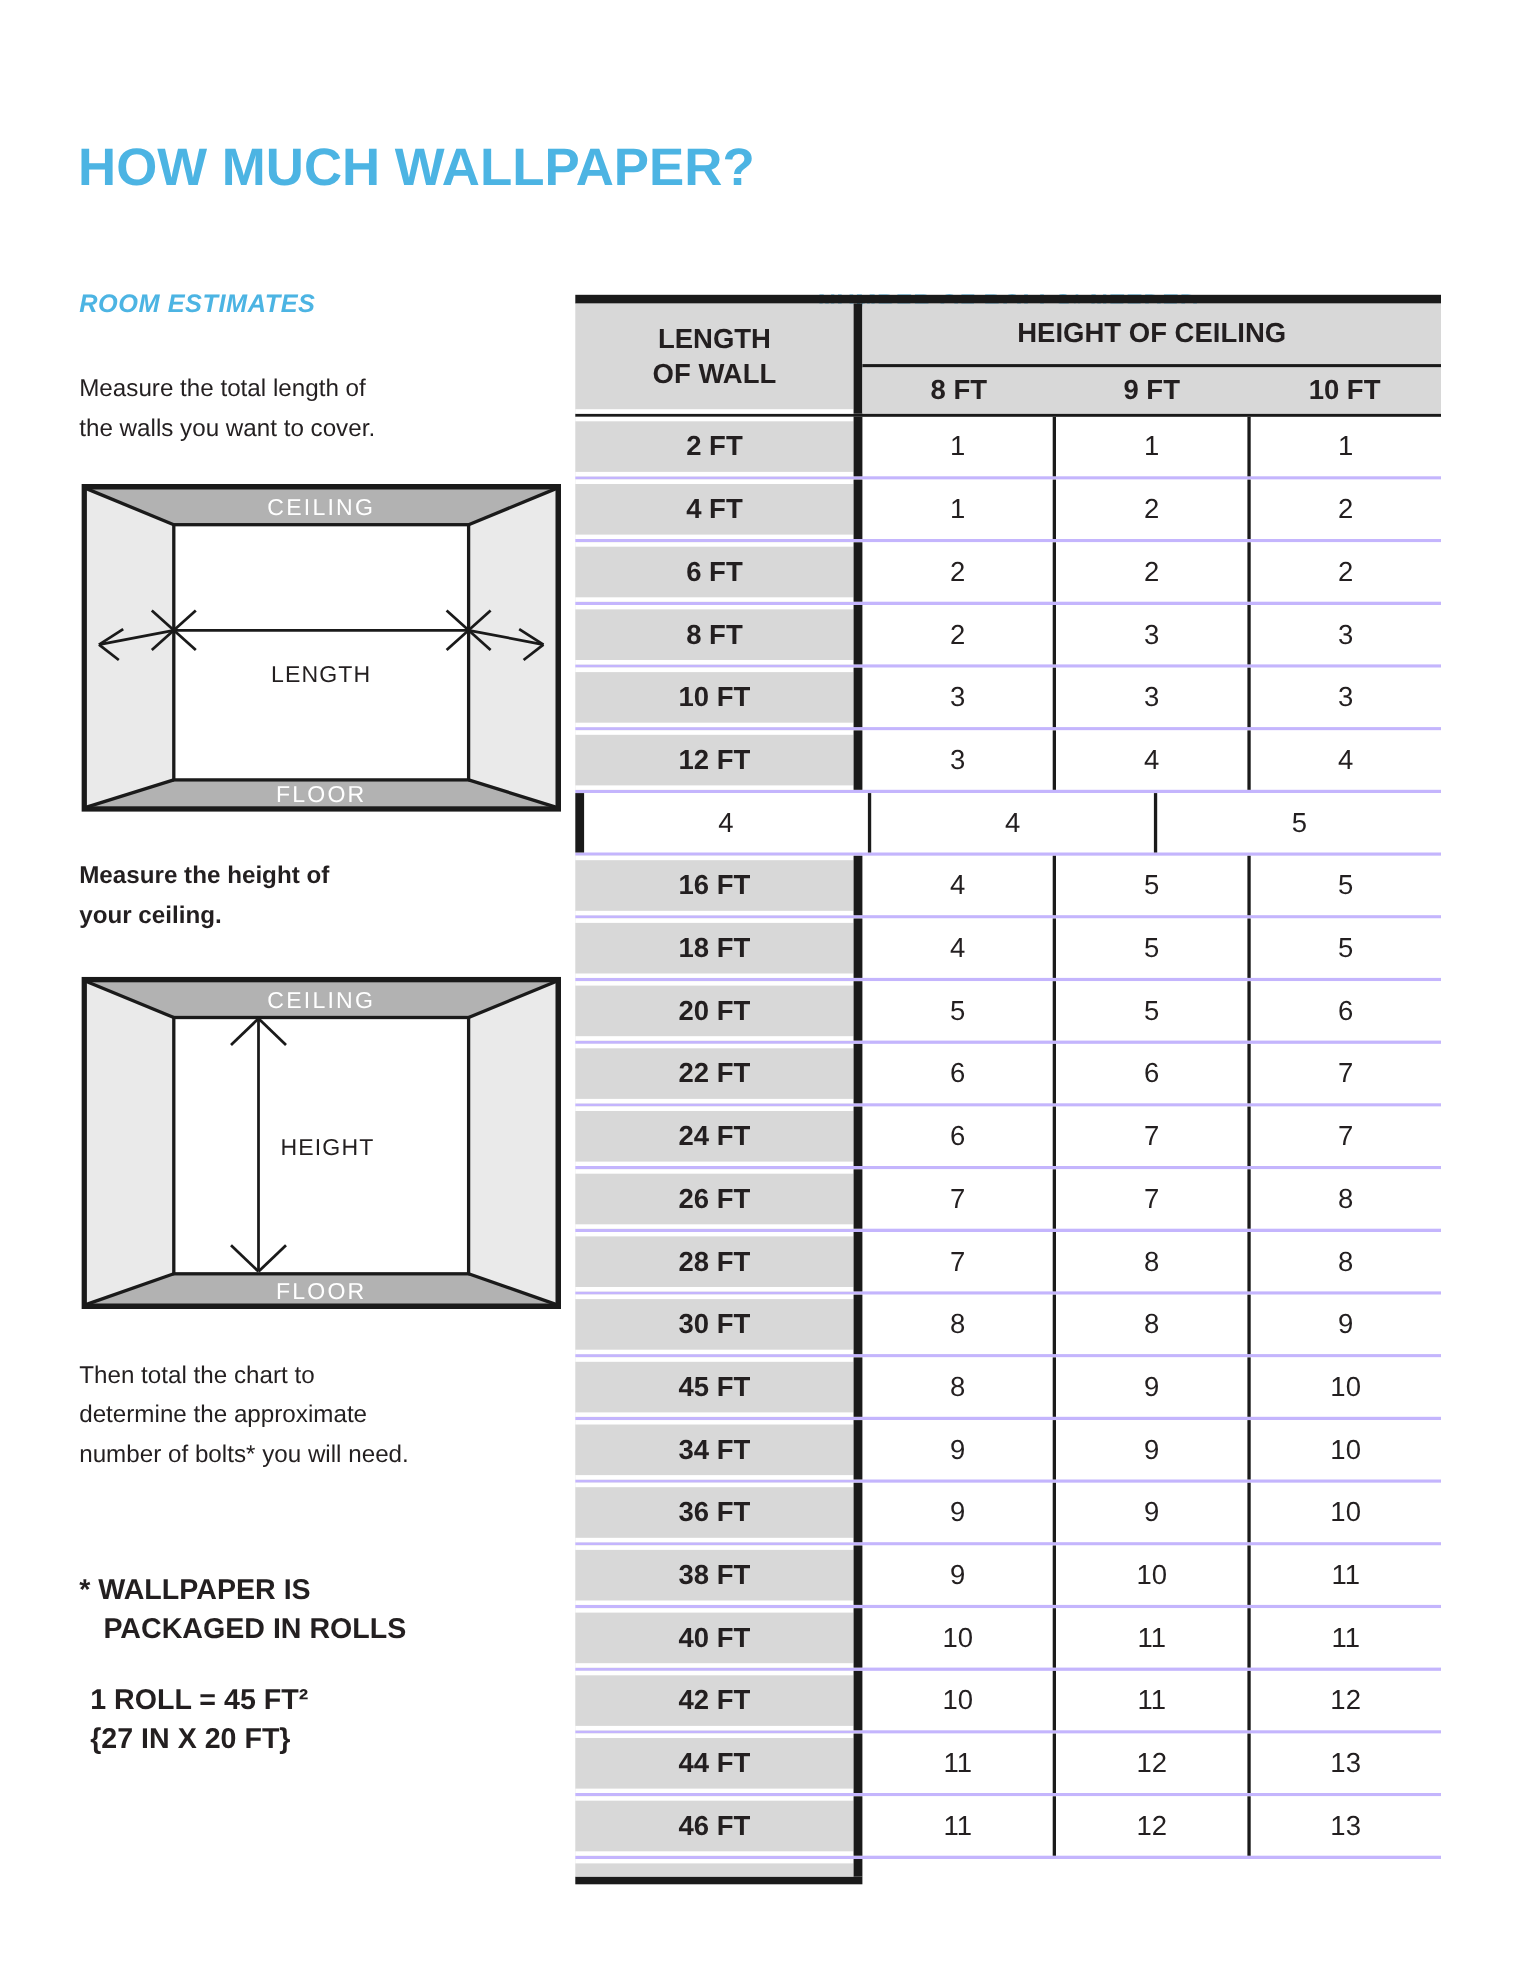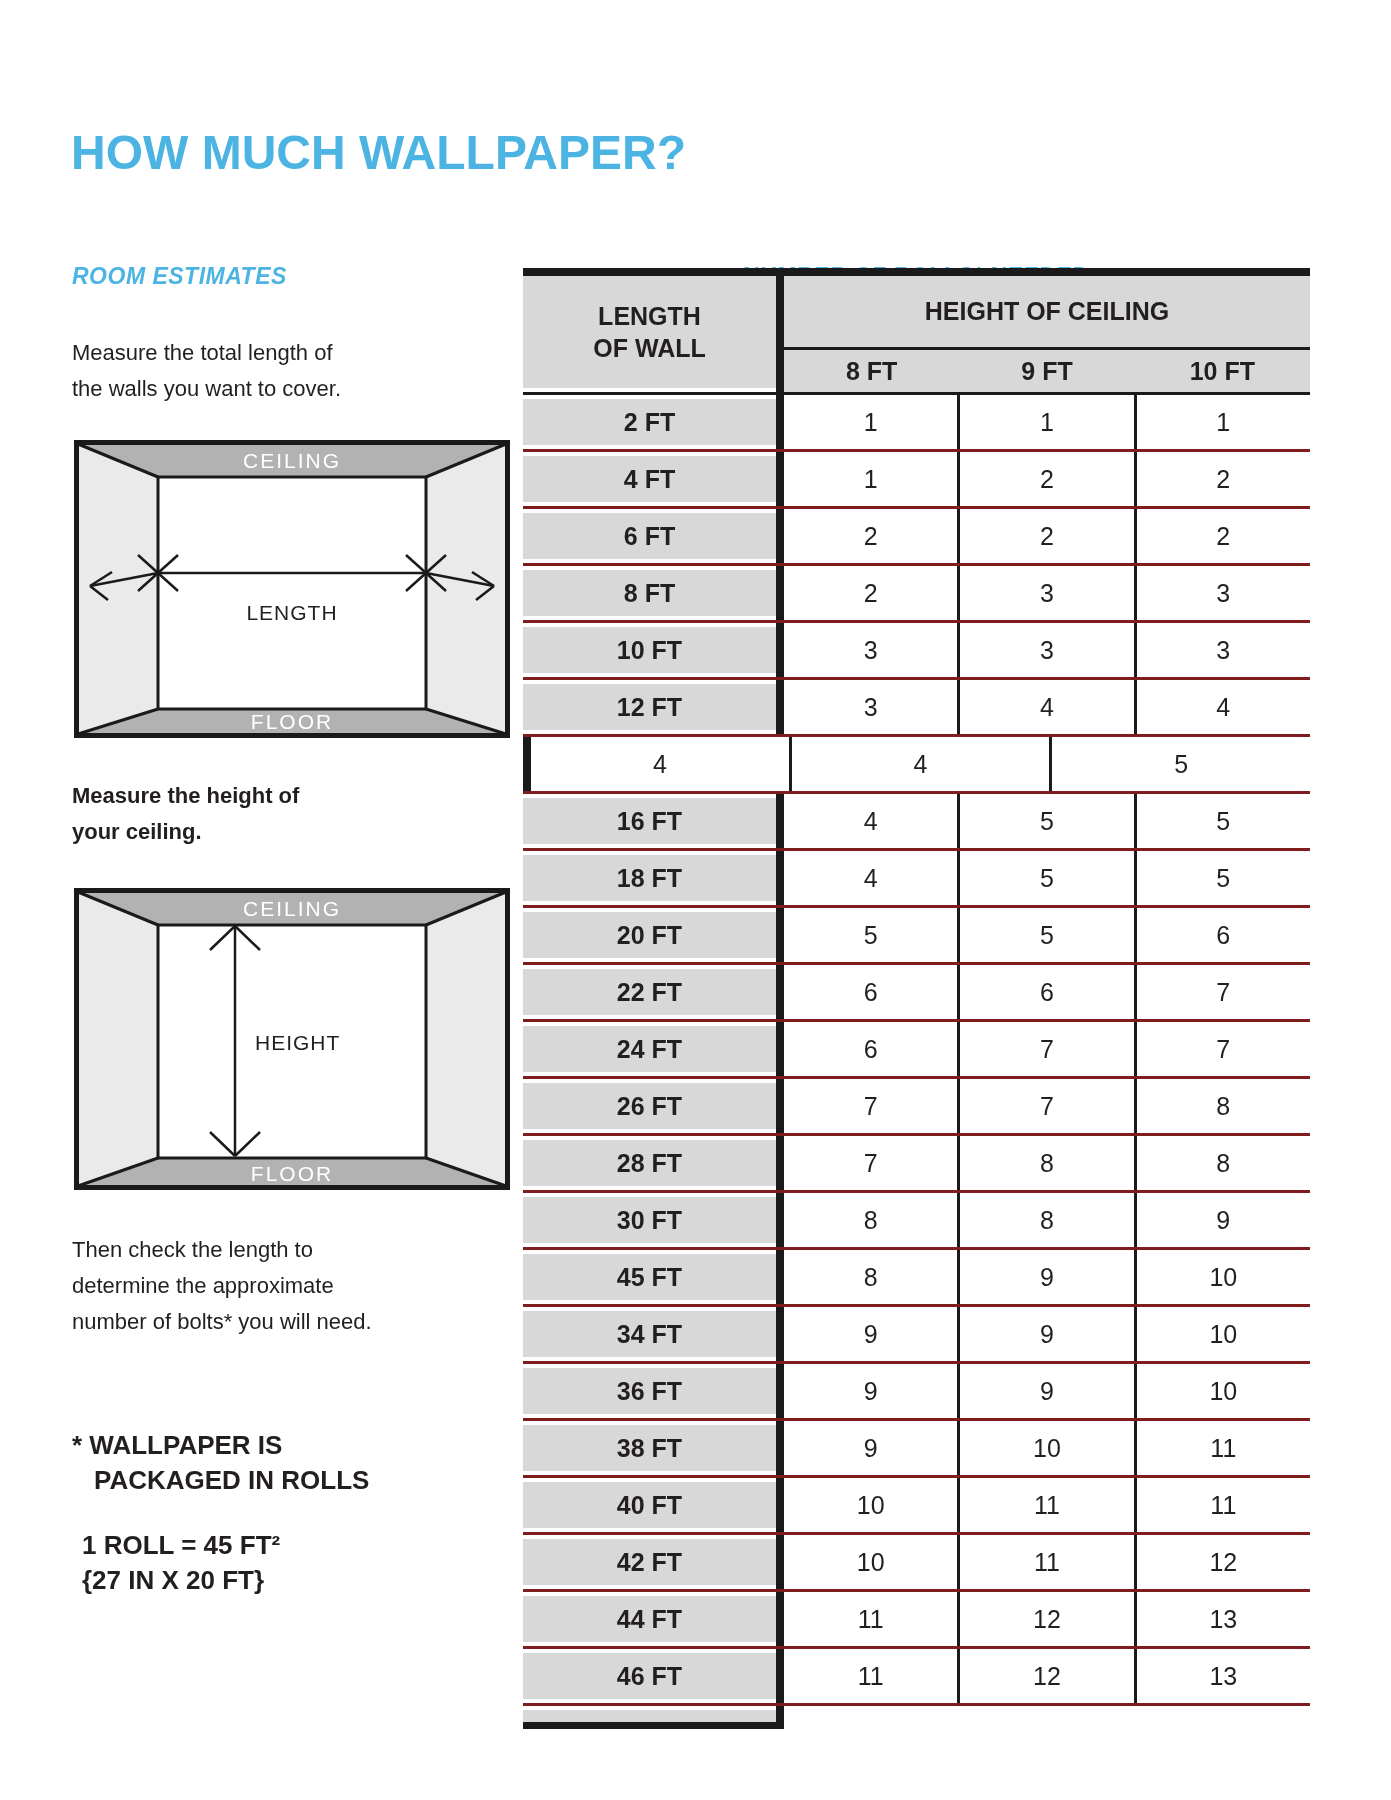--- a/index.html
+++ b/index.html
@@ -19,25 +19,25 @@
   .tbl { position: absolute; left: 523px; top: 268px; width: 787px; }
   .tbl-top { height: 8px; background: #1a1a1a; }
   .tbl-head { display: flex; border-bottom: 3px solid #1a1a1a; }
   .head-left {
     width: 253px; background: #d8d8d8; border-bottom: 4px solid #fff;
     display: flex; flex-direction: column; justify-content: center; align-items: center;
     font-weight: bold; font-size: 25px; line-height: 32px;
   }
   .head-div { width: 8px; background: #1a1a1a; }
   .head-right { flex: 1; display: flex; flex-direction: column; }
-  .band1 { height: 74px; background: #d8d8d8; display: flex; align-items: center; justify-content: center;
+  .band1 { height: 58px; background: #d8d8d8; display: flex; align-items: center; justify-content: center;
            font-weight: bold; font-size: 25px; border-bottom: 3px solid #1a1a1a; }
   .band2 { height: 42px; background: #d8d8d8; display: flex; }
   .band2 .bcol { flex: 1; display: flex; align-items: center; justify-content: center; font-weight: bold; font-size: 25px; }
-  .t-row { display: flex; height: 57px; border-bottom: 3px solid #7f1d1d; background: #fff; }
+  .t-row { display: flex; height: 57px; border-bottom: 3px solid #c4b5fd; background: #fff; }
   .row-label {
     width: 253px; background: #d8d8d8; border-top: 4px solid #fff; border-bottom: 4px solid #fff;
     display: flex; align-items: center; justify-content: center; font-weight: bold; font-size: 25px;
   }
   .row-div { width: 8px; background: #1a1a1a; }
   .t-cell { flex: 1; display: flex; align-items: center; justify-content: center; font-size: 25px; }
   .t-cell.bl { border-left: 3px solid #1a1a1a; }
   .tbl-stub { display: flex; height: 16px; }
   .stub-gray { width: 253px; background: #d8d8d8; border-top: 4px solid #fff; }
   .stub-div { width: 8px; background: #1a1a1a; }
@@ -118,21 +118,21 @@
       <line x1="161" y1="38" x2="186" y2="62"></line>
       <line x1="161" y1="268" x2="136" y2="244"></line>
       <line x1="161" y1="268" x2="186" y2="244"></line>
     </g>
     <text x="218" y="28" text-anchor="middle" class="dia-label-white">CEILING</text>
     <text x="218" y="293" text-anchor="middle" class="dia-label-white">FLOOR</text>
     <text x="181" y="162" text-anchor="start" class="dia-label-black">HEIGHT</text>
   </svg>
 
   <div class="abs body-text" style="left:72px; top:1232px;">
-    <div>Then check the length to</div>
+    <div>Then total the chart to</div>
     <div>determine the approximate</div>
     <div>number of bolts* you will need.</div>
   </div>
 
   <div class="abs bold-note" style="left:72px; top:1428px;">
     <div>* WALLPAPER IS</div>
     <div class="indent">PACKAGED IN ROLLS</div>
   </div>
 
   <div class="abs bold-note" style="left:82px; top:1528px;">

